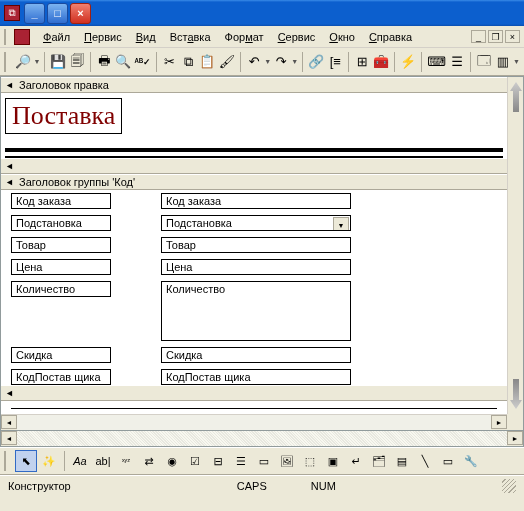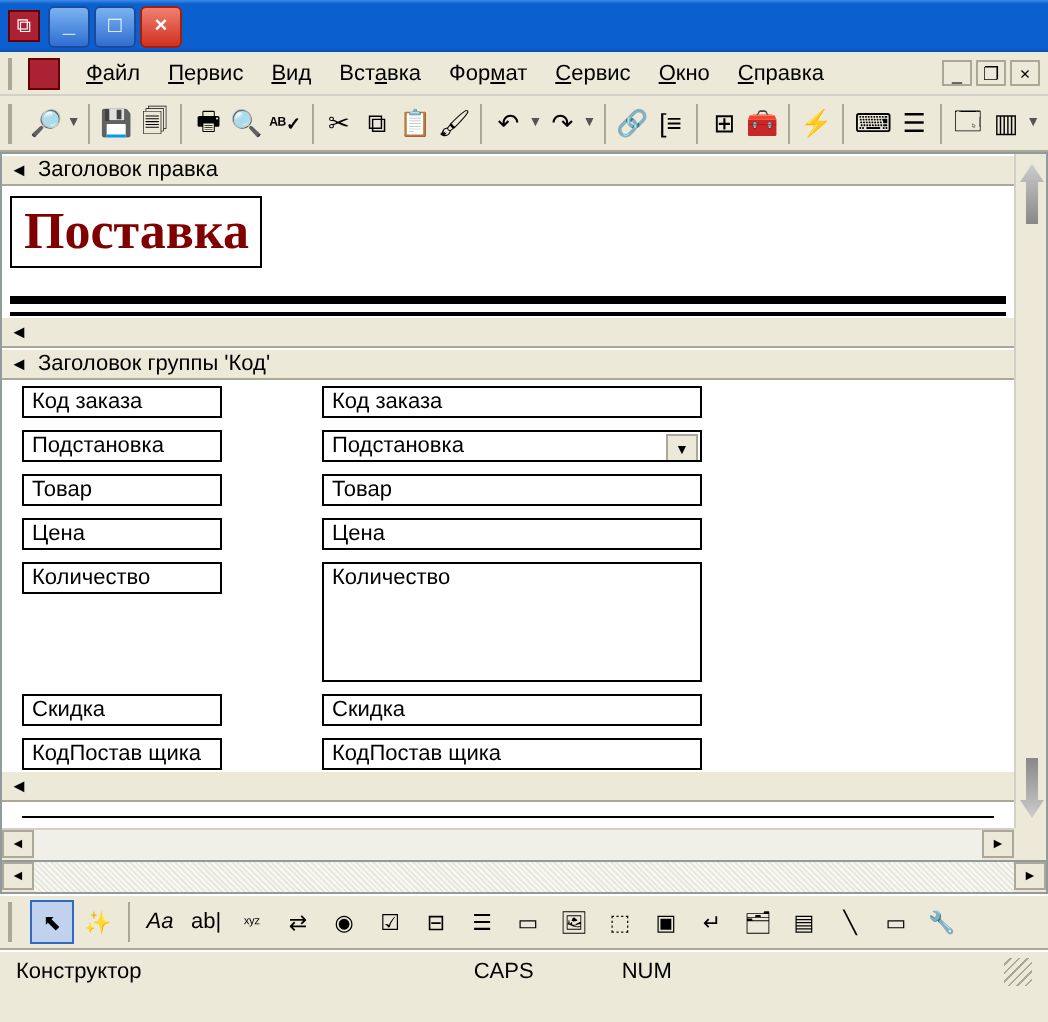--- a/index.html
+++ b/index.html
@@ -30,21 +30,21 @@
   .design-scroll { position: absolute; top: 0; left: 0; right: 16px; bottom: 16px; overflow: hidden; }
   
   .section-bar { height: 16px; background: #ece9d8; border-top: 1px solid #fff; border-bottom: 1px solid #aca899; display: flex; align-items: center; padding-left: 4px; font-size: 11px; }
   .section-bar .marker { width: 10px; height: 10px; display: inline-block; margin-right: 4px; font-size: 9px; color: #000; }
   
   .section-body { background: #fff; position: relative; }
   .report-header-body { height: 65px; }
   .group-header-body { height: 195px; padding: 3px 10px; }
   .page-footer-body { height: 25px; padding: 3px 10px; }
   
-  .report-title { position: absolute; top: 5px; left: 4px; font-family: "Times New Roman", serif; font-size: 26px; font-weight: bold; color: #800000; border: 1px solid #000; padding: 2px 6px; background: #fff; }
+  .report-title { position: absolute; top: 5px; left: 4px; font-family: "Times New Roman", serif; font-size: 26px; font-weight: normal; color: #800000; border: 1px solid #000; padding: 2px 6px; background: #fff; }
   .thick-line { position: absolute; bottom: 6px; left: 4px; right: 4px; height: 4px; background: #000; }
   .thick-line.second { bottom: 0; height: 2px; }
   .thin-line { border-top: 1px solid #000; margin: 4px 0; }
   
   .field-row { display: flex; align-items: flex-start; margin-bottom: 6px; }
   .label-box { width: 100px; border: 1px solid #000; padding: 1px 4px; background: #fff; font-size: 11px; margin-right: 50px; height: 16px; white-space: nowrap; overflow: hidden; }
   .value-box { width: 190px; border: 1px solid #000; padding: 1px 4px; background: #fff; font-size: 11px; height: 16px; white-space: nowrap; overflow: hidden; }
   .value-box.tall { height: 60px; }
   .combo { position: relative; }
   .combo::after { content: "▼"; position: absolute; right: 1px; top: 1px; width: 14px; height: 14px; background: #ece9d8; border: 1px solid #aca899; font-size: 7px; display: flex; align-items: center; justify-content: center; }

